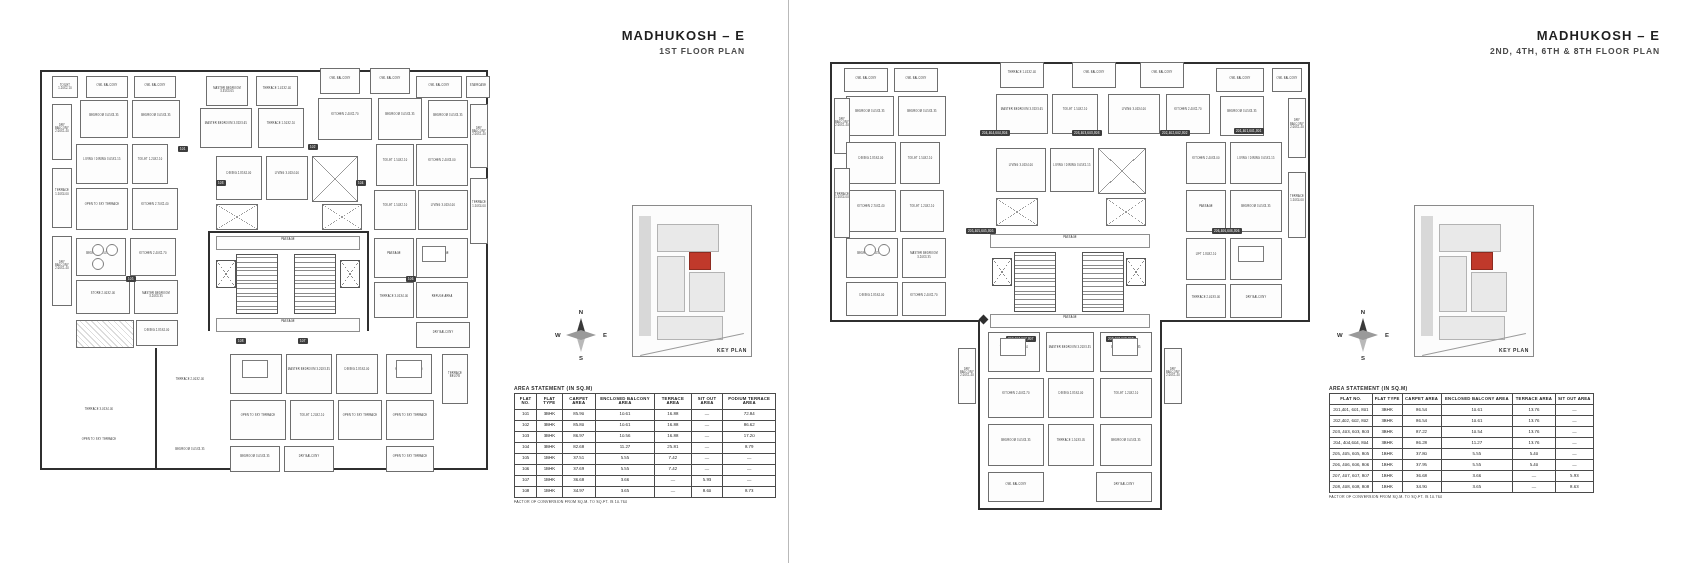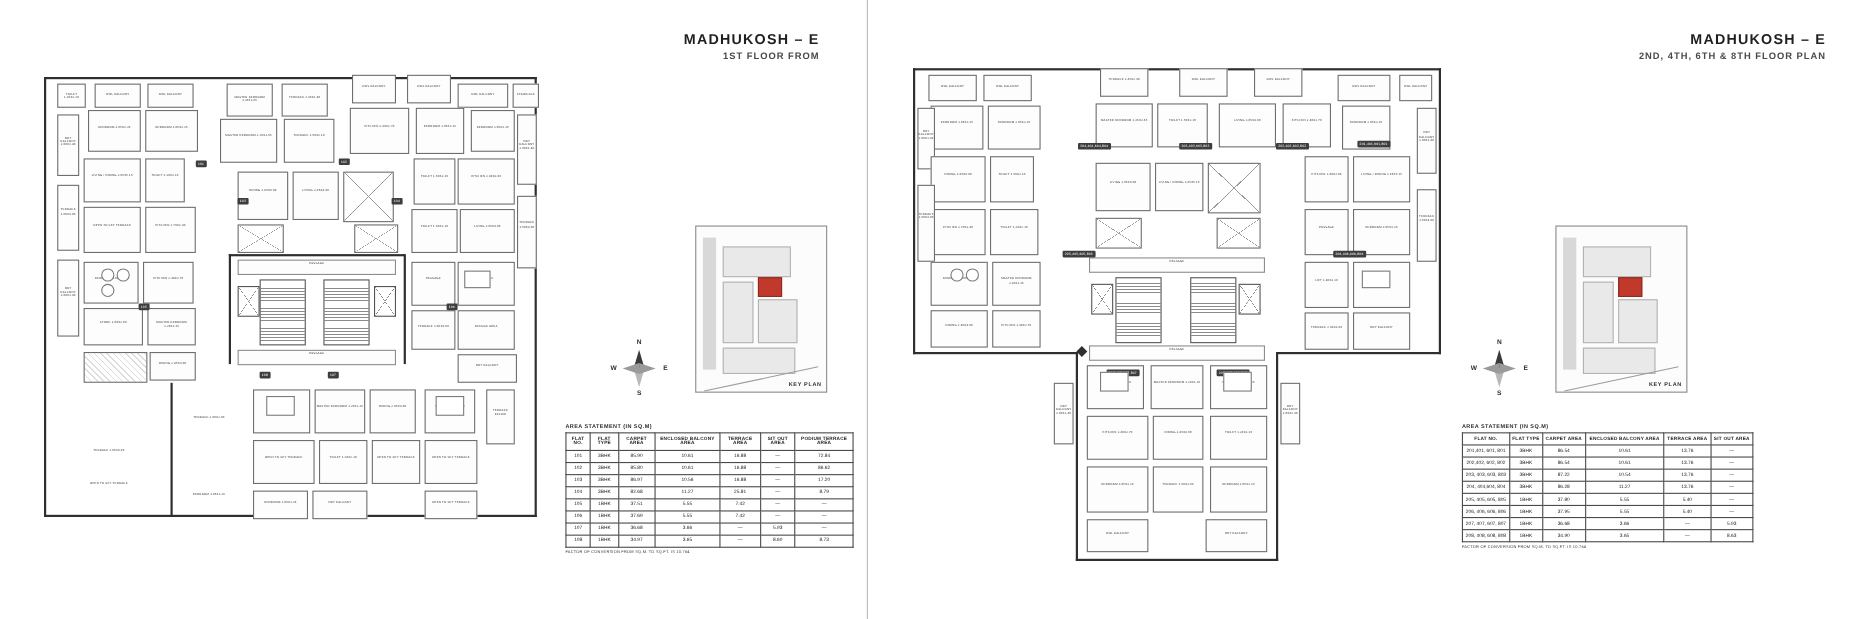--- a/index.html
+++ b/index.html
@@ -76,21 +76,21 @@
 <body>
 
 <div class="sheet">
 
   <div class="divider"></div>
 
   <div class="panel panel-left">
 
     <div class="title-block title-left">
       <div class="main">MADHUKOSH – E</div>
-      <div class="sub">1ST FLOOR FROM</div>
+      <div class="sub">1ST FLOOR PLAN</div>
     </div>
 
     <div class="plan plan-left">
 
       <div class="outline" style="left:8px;top:10px;width:455px;height:450px;border:0;"></div>
 
       <div class="wall" style="left:10px;top:22px;width:448px;height:1.6px;"></div>
       <div class="wall" style="left:10px;top:22px;width:1.6px;height:400px;"></div>
       <div class="wall" style="left:456px;top:22px;width:1.6px;height:400px;"></div>
       <div class="wall" style="left:10px;top:420px;width:190px;height:1.6px;"></div>

